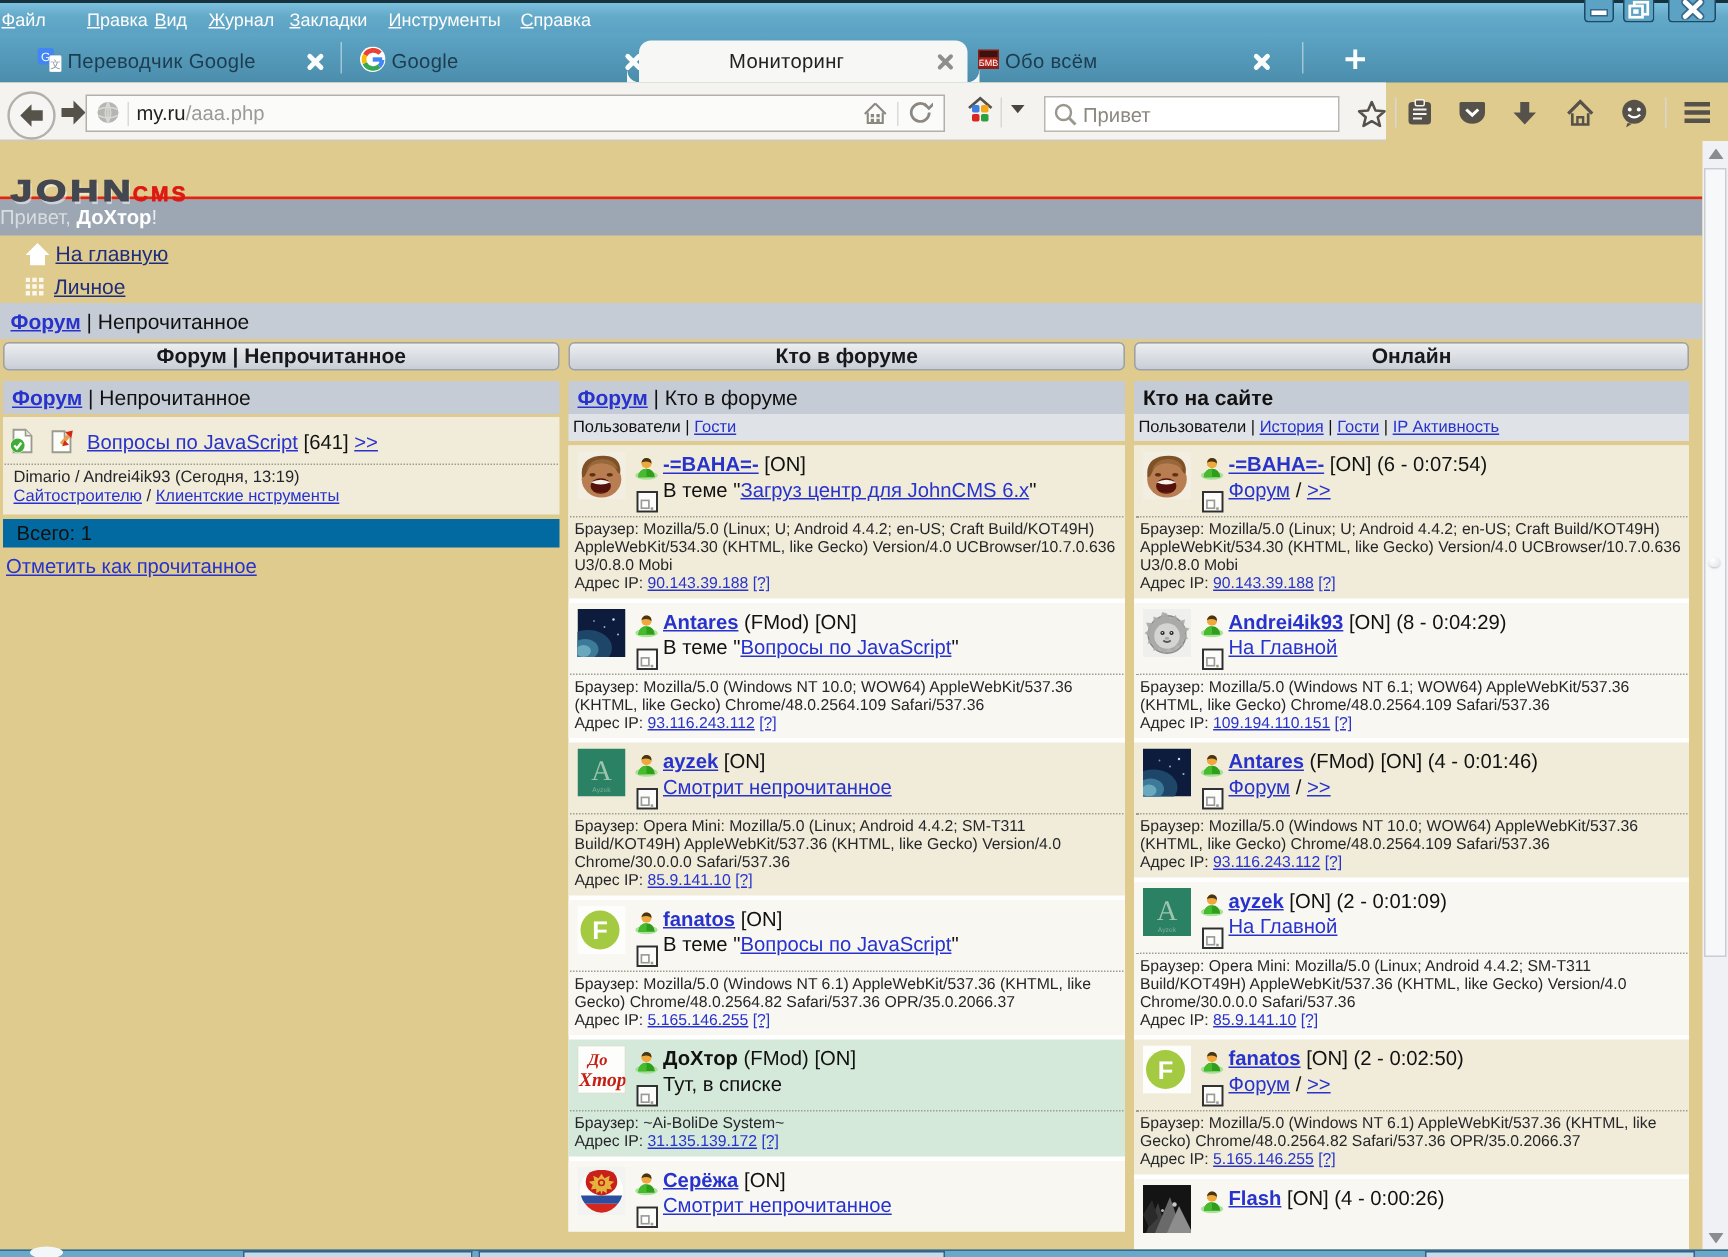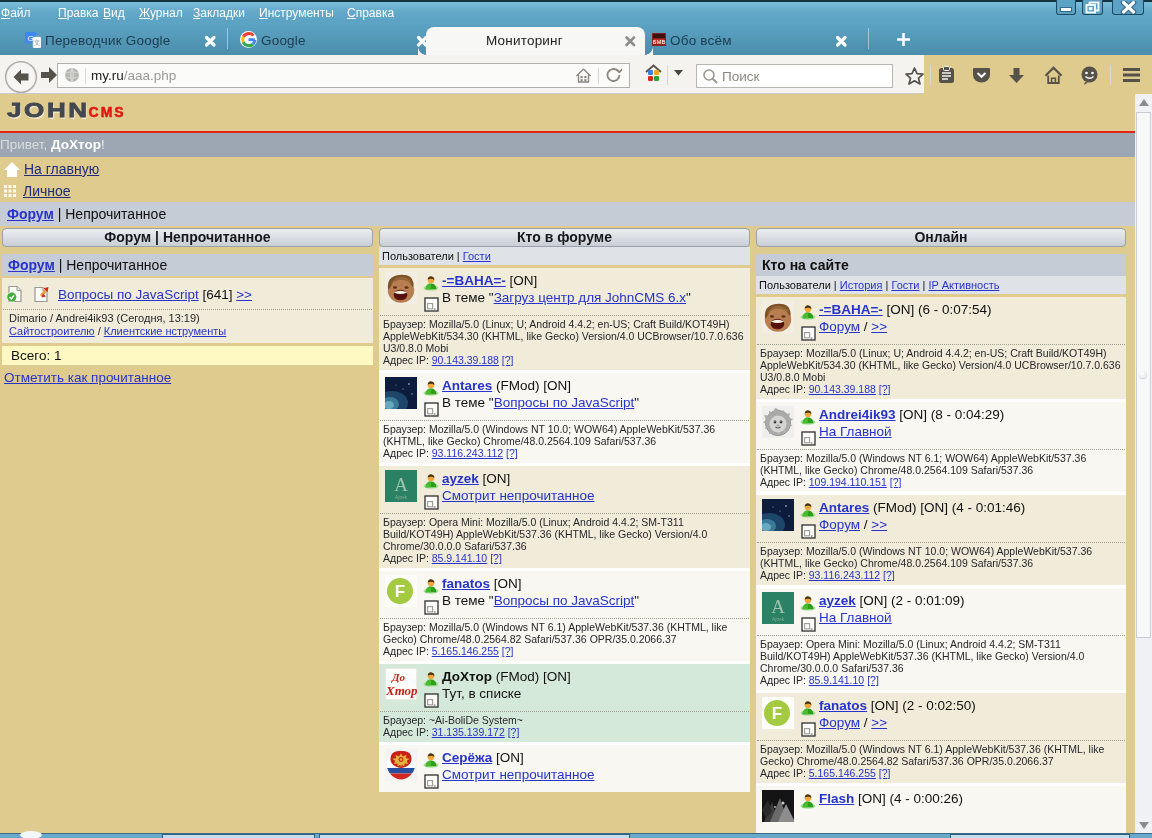--- a/index.html
+++ b/index.html
@@ -19,24 +19,24 @@
 #navbar{position:absolute;left:0;top:55px;width:924px;height:39px;background:#f4f3f0;border-bottom:1px solid #cbc9c4}
 #urlbar{position:absolute;left:57px;top:8px;width:573px;height:25px;background:#fbfbfa;border:1px solid #b2b0aa}
 #searchbox{position:absolute;left:696px;top:9px;width:197px;height:24px;background:#fff;border:1px solid #b9b7b1}
 .navsep{position:absolute;top:10px;width:1px;height:20px;background:#d9d7d2}
 
 #taskbar{position:absolute;left:0;top:833px;width:1152px;height:5px;background:#68a8cb;border-top:1px solid #3a6a84}
 #vscroll{position:absolute;left:1135px;top:94px;width:17px;height:739px;background:#eff1f4}
 #vthumb{position:absolute;left:1px;top:18px;width:15px;height:526px;background:#f7f8fa;border:1px solid #c9cdd3}
 
 #page{position:absolute;left:0;top:94px;width:1135px;height:739px;background:#dfcb8e;overflow:hidden}
-#logo{height:37px;padding:5px 0 0 7px}
+#logo{height:37px;padding:23px 0 0 7px}
 #redline{height:2px;background:#e02517}
 #greet{height:24px;line-height:24px;background:#9ca7b3;color:#eef0f2;font-size:13.5px;padding-left:0}
-.mrow{height:22px;line-height:22px;font-size:14px;padding-left:4px}
+.mrow{height:22px;line-height:22px;font-size:14px;padding-left:17px}
 .mrow a{color:#1f2d7b}
 #pink{height:25px;line-height:25px;background:#f2d9da;font-size:14px;padding-left:7px;color:#111}
 #bigbar{height:24px;line-height:24px;background:#c6ccd5;font-size:14px;padding-left:7px;color:#111}
 #cols{display:flex;margin:2px 5px 0 2px}
 .col{width:371px;margin-right:6px}
 .col:last-child{margin-right:0;width:370px}
 .chead{height:19px;line-height:17px;text-align:center;font-size:14px;font-weight:bold;color:#16181c;background:linear-gradient(#eceef0,#c9ced6);border:1px solid #9aa1aa;border-radius:4px}
 .gbar{margin-top:7px;height:22px;line-height:22px;background:#c6ccd5;font-size:14px;padding-left:6px;color:#111}
 .gbar b a,.bl{color:#2733cc;font-weight:bold}
 .sbar{height:18px;line-height:18px;background:#dfe2e7;font-size:11px;padding-left:3px;color:#111}
@@ -48,21 +48,21 @@
 .urow{display:flex;padding:4px 3px 0 6px;height:47px}
 .ava{width:32px;height:32px;margin-right:6px;flex:none}
 .icol{width:19px;flex:none;padding-top:3px}
 .utxt{font-size:13.5px;line-height:17px;white-space:nowrap;color:#111}
 .utxt .un{font-weight:bold}
 .binfo{border-top:1px dotted #9e9e90;margin:0 1px;padding:2px 2px 4px 3px;line-height:12px;font-size:10.5px;white-space:nowrap;overflow:hidden}
 .binfo a{color:#2733cc}
 #c1cell{font-size:11px;padding:5px 0 0;color:#26262a}
 #c1row{padding:2px 0 6px 4px;font-size:13.5px;color:#111;display:flex;align-items:center}
 #c1info{border-top:1px dotted #9e9e90;margin:0 1px;padding:2px 2px 5px 6px;line-height:12.9px}
-#c1total{margin-top:0;height:19px;line-height:19px;background:#fef9c3;font-size:13.5px;padding-left:9px;color:#111}
+#c1total{margin-top:0;height:19px;line-height:19px;background:#0369a1;font-size:13.5px;padding-left:9px;color:#111}
 #c1mark{margin-top:5px;padding-left:2px;font-size:13.5px}
 #c1mark a{color:#2733cc}
 .dev{margin:4px 0 0 1px}
 </style></head>
 <body>
 <svg width="0" height="0" style="position:absolute">
 <symbol id="ipers" viewBox="0 0 16 16">
       <ellipse cx="8" cy="13" rx="7.5" ry="2.8" fill="#97dc85" opacity=".8"></ellipse>
       <path d="M2.5 14.2 Q3 8.5 8 8.5 Q13 8.5 13.5 14.2 Z" fill="#2f9e1b"></path>
       <path d="M2.5 14.2 Q3 8.5 8 8.5 L8 14.2 Z" fill="#45bb2d"></path>
@@ -249,21 +249,21 @@
     </svg>
 <div class="navsep" style="left:667px"></div>
 <svg style="position:absolute;left:674px;top:14px" width="10" height="8">
       <path d="M0 1 H9 L4.5 6.5 Z" fill="#4a463e"></path>
     </svg>
 <div id="searchbox"></div>
 <svg style="position:absolute;left:702px;top:13px" width="17" height="17">
       <circle cx="7" cy="7" r="5" fill="none" stroke="#9a978f" stroke-width="1.6"></circle>
       <path d="M10.7 10.7 L15 15" stroke="#9a978f" stroke-width="2"></path>
     </svg>
-<span style="position:absolute;left:722px;top:14px;font-size:13.5px;color:#8b8880">Поиск</span>
+<span style="position:absolute;left:722px;top:14px;font-size:13.5px;color:#8b8880">Привет</span>
 <svg style="position:absolute;left:905px;top:12px" width="19" height="18">
       <path d="M9.5 1 L12 6.7 L18 7.2 L13.5 11.2 L15 17 L9.5 13.8 L4 17 L5.5 11.2 L1 7.2 L7 6.7 Z" fill="none" stroke="#56524a" stroke-width="1.7" stroke-linejoin="round"></path>
     </svg>
 <div class="navsep" style="left:930px"></div>
 <svg style="position:absolute;left:937px;top:11px" width="19" height="19">
       <rect x="2" y="2" width="15" height="15" rx="2.5" fill="#56524a"></rect>
       <rect x="6.5" y="0.5" width="6" height="4" rx="1" fill="#56524a" stroke="#f4f3f0" stroke-width="1"></rect>
       <path d="M5 7 H14 M5 10 H14 M5 13 H11" stroke="#f4f3f0" stroke-width="1.4"></path>
     </svg>
 <svg style="position:absolute;left:972px;top:12px" width="19" height="17">
@@ -333,20 +333,21 @@
               </svg><a href="#">Вопросы по JavaScript</a>&nbsp;[641]&nbsp;<a href="#">&gt;&gt;</a></div>
 <div id="c1info">Dimario / Andrei4ik93 (Сегодня, 13:19)<br><a href="#">Сайтостроителю</a> / <a href="#">Клиентские нструменты</a></div>
 </div>
 </div>
 <div id="c1total">Всего: 1</div>
 <div id="c1mark"><a href="#">Отметить как прочитанное</a></div>
 </div>
 
 <div class="col" id="col2">
 <div class="chead">Кто в форуме</div>
+<div class="gbar"><b><a href="#" class="bl">Форум</a></b> | Кто в форуме</div>
 <div class="sbar">Пользователи | <a href="#" style="color:#2733cc">Гости</a></div>
 <div class="cells" style="margin-top:3px">
 <div class="cell">
 <div class="urow">
               <svg class="ava">
                 <use href="#abaha"></use>
               </svg>
               <div class="icol"><svg width="16" height="16">
                   <use href="#ipers"></use>
                 </svg><svg class="dev" width="15" height="15">

